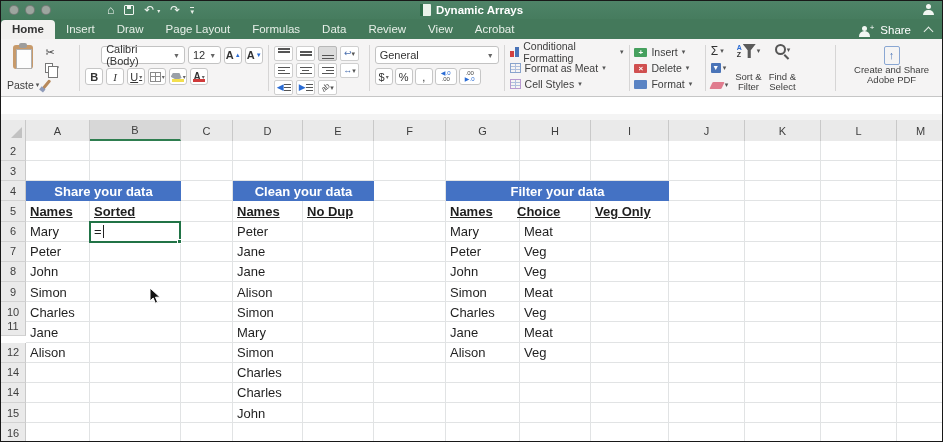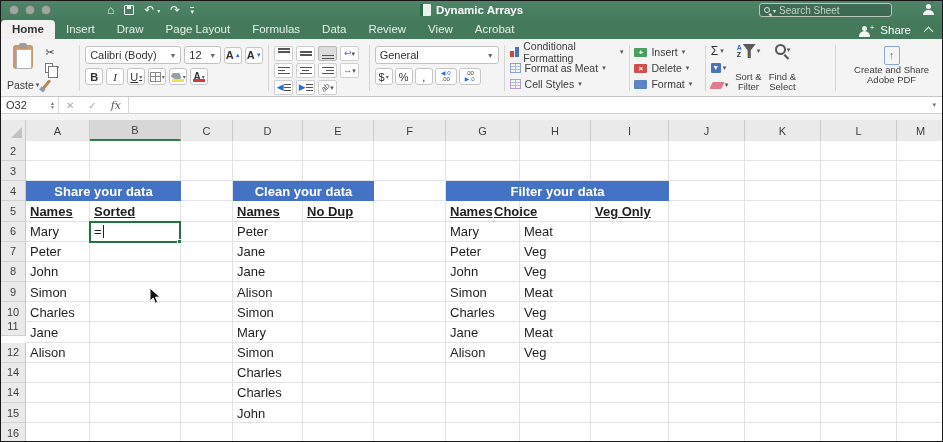--- a/index.html
+++ b/index.html
@@ -61,21 +61,21 @@
   .copyic { width:8px; height:10px; border:1px solid #777; background:#fff; position:relative; }
   .copyic:after { content:""; position:absolute; left:2px; top:2px; width:8px; height:10px; border:1px solid #777; background:#fff; }
   .brush { width:3px; height:11px; background:#b8895a; transform:rotate(40deg); border-radius:1px; position:relative; }
   .brush:after { content:""; position:absolute; left:-1px; bottom:-3px; width:5px; height:4px; background:#8f9bb9; }
 
   
   .g-font { width:178px; gap:4px; padding-top:3px; }
   .row { display:flex; align-items:center; gap:3px; }
   .combo { background:#fff; border:1px solid #c3c3c3; border-radius:3px; height:18px; display:flex; align-items:center; justify-content:space-between; padding:0 4px; font-size:11px; color:#333; }
   .combo .arw { font-size:7px; color:#666; margin-left:4px; }
-  .c-fontname { width:100px; }
+  .c-fontname { width:100px;margin-left:16px; }
   .c-fontsize { width:38px; }
   .sq { min-width:18px; height:17px; background:#fff; border:1px solid #c6c6c6; border-radius:3px; display:flex; align-items:center; justify-content:center; font-size:11px; color:#333; gap:1px; }
   .sq .arw { font-size:6px; color:#666; }
   .fontAup { font-weight:bold; } .fontAup sup { font-size:6px; color:#2b6cd4; }
   .bold { font-weight:bold; } .ital { font-style:italic; font-family:"Liberation Serif",serif; }
   .und { text-decoration:underline; }
   .bordersic { width:11px; height:10px; background:
       linear-gradient(#8a8a8a,#8a8a8a) 0 50%/100% 1px no-repeat,
       linear-gradient(#8a8a8a,#8a8a8a) 50% 0/1px 100% no-repeat;
       border:1px solid #8a8a8a; }
@@ -189,25 +189,20 @@
       <span class="floppy"></span>
       <span class="gl">↶</span>
         <span class="tinyarw">▾</span>
       <span class="gl">↷</span>
       <span class="qat-custom">▾</span>
     </div>
     <div class="titlegrp">
       <span class="dococt"></span>
       <span class="title">Dynamic Arrays</span>
     </div>
-    <div class="searchbox">
-      <span class="mag"></span>
-      <span class="arw">▾</span>
-      <span class="ph">Search Sheet</span>
-    </div>
     <span class="person avatar"></span>
   </div>
 
   <div class="tabbar">
     <span class="tab active">Home</span>
     <span class="tab">Insert</span>
     <span class="tab">Draw</span>
     <span class="tab">Page Layout</span>
     <span class="tab">Formulas</span>
     <span class="tab">Data</span>
@@ -477,34 +472,20 @@
     <div class="rdiv"></div>
 
     <div class="grp g-adobe">
       <div class="bigbtn">
         <span class="pdfic">↑</span>
         <span class="adlbl"><span>Create and Share</span><br><span>Adobe PDF</span></span>
       </div>
     </div>
   </div>
 
-  <div class="fbar">
-    <span class="namebox">O32</span>
-    <span class="spinner">
-        <span>▲</span>
-        <span>▼</span>
-      </span>
-    <span class="fdiv"></span>
-    <span class="fbtn">✕</span>
-    <span class="fbtn">✓</span>
-    <span class="fbtn fx">fx</span>
-    <span class="fdiv"></span>
-    <span class="finput"></span>
-    <span class="fexp">▾</span>
-  </div>
   <div class="strip"></div>
 
   <div id="colheaders">
       <div class="corner"></div>
       <div class="colhdr" style="left: 25px; width: 64px;">A</div>
       <div class="colhdr sel" style="left: 89px; width: 91px;">B</div>
       <div class="colhdr" style="left: 180px; width: 52px;">C</div>
       <div class="colhdr" style="left: 232px; width: 70px;">D</div>
       <div class="colhdr" style="left: 302px; width: 71px;">E</div>
       <div class="colhdr" style="left: 373px; width: 72px;">F</div>
@@ -559,21 +540,21 @@
       <div class="rowhdr" style="top: 261.95px; height: 20.15px;">15</div>
       <div class="rowhdr" style="top: 282.1px; height: 20.15px;">16</div>
       <div class="banner" style="left: 25px; top: 40.3px; width: 155px; height: 20.15px; background: rgb(68, 114, 196);">Share your data</div>
       <div class="banner" style="left: 232px; top: 40.3px; width: 141px; height: 20.15px; background: rgb(68, 114, 196);">Clean your data</div>
       <div class="banner" style="left: 445px; top: 40.3px; width: 223px; height: 20.15px; background: rgb(68, 114, 196);">Filter your data</div>
       <div class="cell hdr5" style="left: 25px; top: 60.45px; width: 64px; height: 20.15px;">Names</div>
       <div class="cell hdr5" style="left: 89px; top: 60.45px; width: 91px; height: 20.15px;">Sorted</div>
       <div class="cell hdr5" style="left: 232px; top: 60.45px; width: 70px; height: 20.15px;">Names</div>
       <div class="cell hdr5" style="left: 302px; top: 60.45px; width: 71px; height: 20.15px;">No Dup</div>
       <div class="cell hdr5" style="left: 445px; top: 60.45px; width: 74px; height: 20.15px;">Names</div>
-      <div class="cell hdr5" style="left: 489px; top: 60.45px; width: 71px; height: 20.15px;">Choice</div>
+      <div class="cell hdr5" style="left: 512px; top: 60.45px; width: 71px; height: 20.15px;">Choice</div>
       <div class="cell hdr5" style="left: 590px; top: 60.45px; width: 78px; height: 20.15px;">Veg Only</div>
       <div class="cell" style="left: 25px; top: 80.6px; width: 124px; height: 20.15px;">Mary</div>
       <div class="cell" style="left: 25px; top: 100.75px; width: 124px; height: 20.15px;">Peter</div>
       <div class="cell" style="left: 25px; top: 120.9px; width: 124px; height: 20.15px;">John</div>
       <div class="cell" style="left: 25px; top: 141.05px; width: 124px; height: 20.15px;">Simon</div>
       <div class="cell" style="left: 25px; top: 161.2px; width: 124px; height: 20.15px;">Charles</div>
       <div class="cell" style="left: 25px; top: 181.35px; width: 124px; height: 20.15px;">Jane</div>
       <div class="cell" style="left: 25px; top: 201.5px; width: 124px; height: 20.15px;">Alison</div>
       <div class="cell" style="left: 232px; top: 80.6px; width: 130px; height: 20.15px;">Peter</div>
       <div class="cell" style="left: 232px; top: 100.75px; width: 130px; height: 20.15px;">Jane</div>

